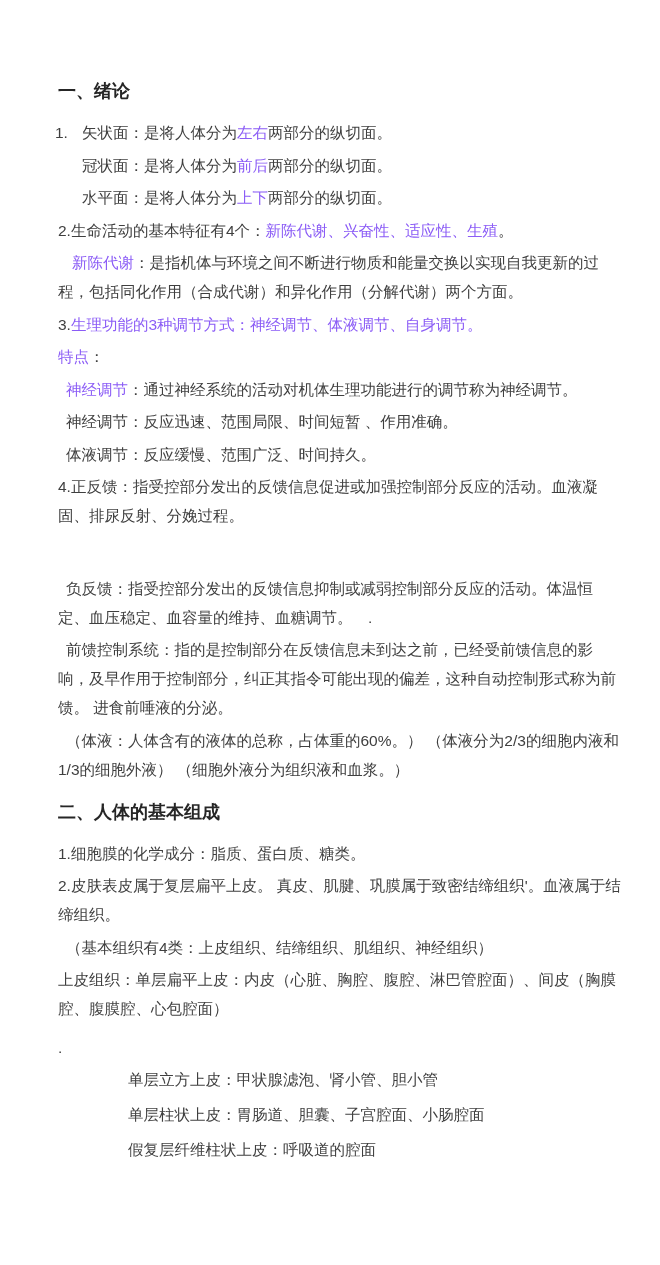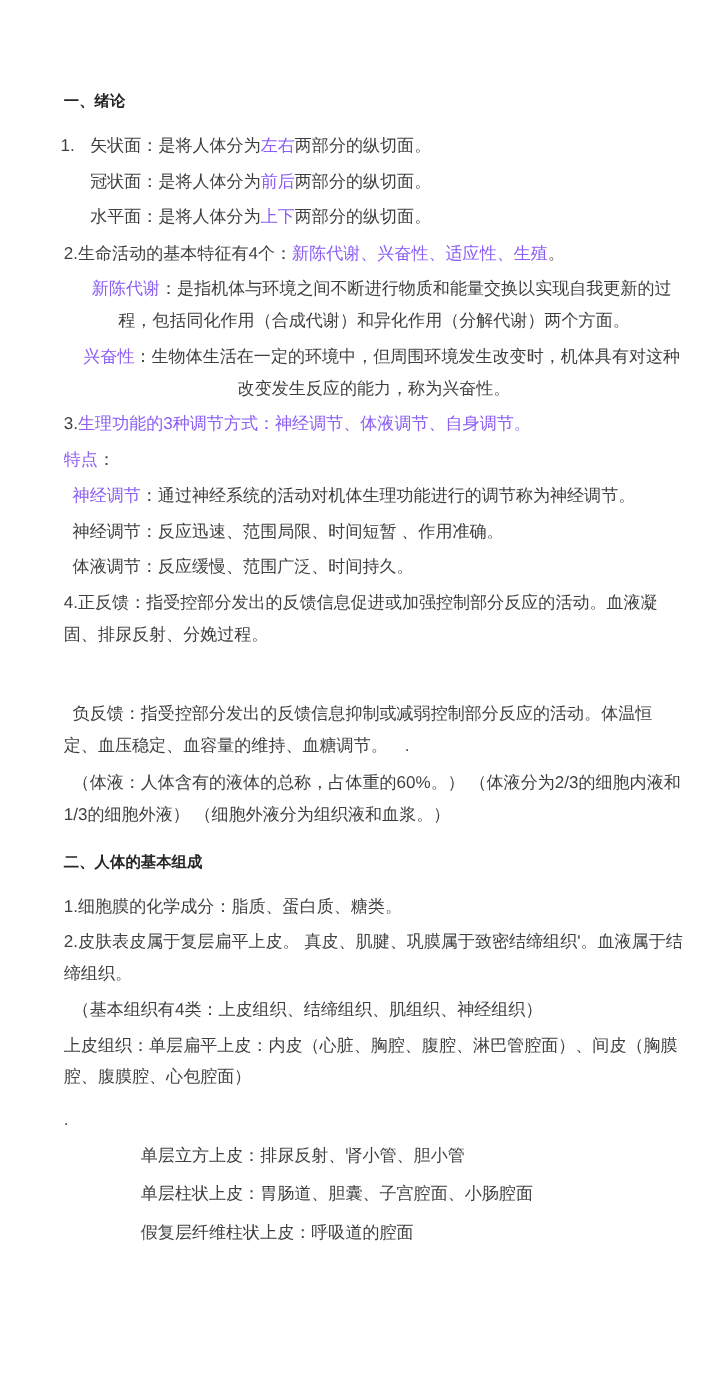--- a/index.html
+++ b/index.html
@@ -12,34 +12,34 @@
     min-height: 1265px;
     box-sizing: border-box;
     padding: 78px 38px 40px 58px;
     font-family: "Liberation Sans", sans-serif;
     font-size: 15.5px;
     line-height: 29px;
     color: #3f3f3f;
     background: #ffffff;
   }
   h2.sec-heading {
-    font-size: 14px;
+    font-size: 18px;
     line-height: 26px;
     font-weight: 700;
     color: #262626;
     margin: 0 0 14px 0;
   }
   h2.sec-heading.not-first {
     margin-top: 15px;
   }
   p.para {
     margin: 0 0 3.5px 0;
   }
   p.para.indent-1 { text-indent: 8px; }
-  p.para.indent-2 { text-indent: 14px; text-align: center; }
+  p.para.indent-2 { text-indent: 14px; }
   p.para.list {
     position: relative;
     padding-left: 24px;
   }
   p.para.list .marker {
     position: absolute;
     left: -3px;
     top: 0;
   }
   p.para.list-cont { padding-left: 24px; }
@@ -54,34 +54,34 @@
 <body>
 
 <div class="page">
   <div id="doc">
       <h2 class="sec-heading">一、绪论</h2>
       <p class="para list"><span class="marker">1.</span><span>矢状面：是将人体分为</span><span class="red">左右</span><span>两部分的纵切面。</span></p>
       <p class="para list-cont"><span>冠状面：是将人体分为</span><span class="red">前后</span><span>两部分的纵切面。</span></p>
       <p class="para list-cont"><span>水平面：是将人体分为</span><span class="red">上下</span><span>两部分的纵切面。</span></p>
       <p class="para"><span>2.生命活动的基本特征有4个：</span><span class="red">新陈代谢、兴奋性、适应性、生殖</span><span>。</span></p>
       <p class="para indent-2"><span class="red">新陈代谢</span><span>：是指机体与环境之间不断进行物质和能量交换以实现自我更新的过程，包括同化作用（合成代谢）和异化作用（分解代谢）两个方面。</span></p>
-      <p class="para indent-2"><span class="red">兴奋性</span><span>：生物体生活在一定的环境中，但周围环境发生改变时，机体具有对这种改变发生反应的能力，称为兴奋性。</span></p>
       <p class="para"><span>3.</span><span class="red">生理功能的3种调节方式：神经调节、体液调节、自身调节。</span></p>
       <p class="para"><span class="red">特点</span><span>：</span></p>
       <p class="para indent-1"><span class="red">神经调节</span><span>：通过神经系统的活动对机体生理功能进行的调节称为神经调节。</span></p>
       <p class="para indent-1"><span>神经调节：反应迅速、范围局限、时间短暂 、作用准确。</span></p>
       <p class="para indent-1"><span>体液调节：反应缓慢、范围广泛、时间持久。</span></p>
       <p class="para"><span>4.正反馈：指受控部分发出的反馈信息促进或加强控制部分反应的活动。血液凝固、排尿反射、分娩过程。</span></p>
       <div class="spacer" style="height: 40px;"></div>
       <p class="para indent-1"><span>负反馈：指受控部分发出的反馈信息抑制或减弱控制部分反应的活动。体温恒定、血压稳定、血容量的维持、血糖调节。　.</span></p>
+      <p class="para indent-1"><span>前馈控制系统：指的是控制部分在反馈信息未到达之前，已经受前馈信息的影响，及早作用于控制部分，纠正其指令可能出现的偏差，这种自动控制形式称为前馈。 进食前唾液的分泌。</span></p>
       <p class="para indent-1"><span>（体液：人体含有的液体的总称，占体重的60%。） （体液分为2/3的细胞内液和1/3的细胞外液） （细胞外液分为组织液和血浆。）</span></p>
       <h2 class="sec-heading not-first">二、人体的基本组成</h2>
       <p class="para"><span>1.细胞膜的化学成分：脂质、蛋白质、糖类。</span></p>
       <p class="para"><span>2.皮肤表皮属于复层扁平上皮。 真皮、肌腱、巩膜属于致密结缔组织'。血液属于结缔组织。</span></p>
       <p class="para indent-1"><span>（基本组织有4类：上皮组织、结缔组织、肌组织、神经组织）</span></p>
       <p class="para"><span>上皮组织：单层扁平上皮：内皮（心脏、胸腔、腹腔、淋巴管腔面）、间皮（胸膜腔、腹膜腔、心包腔面）</span></p>
       <div class="spacer" style="height: 6px;"></div>
       <p class="para"><span>.</span></p>
-      <p class="para deep"><span>单层立方上皮：排尿反射、肾小管、胆小管</span></p>
+      <p class="para deep"><span>单层立方上皮：甲状腺滤泡、肾小管、胆小管</span></p>
       <p class="para deep"><span>单层柱状上皮：胃肠道、胆囊、子宫腔面、小肠腔面</span></p>
       <p class="para deep"><span>假复层纤维柱状上皮：呼吸道的腔面</span></p>
     </div>
 </div>
 
 </body></html>

